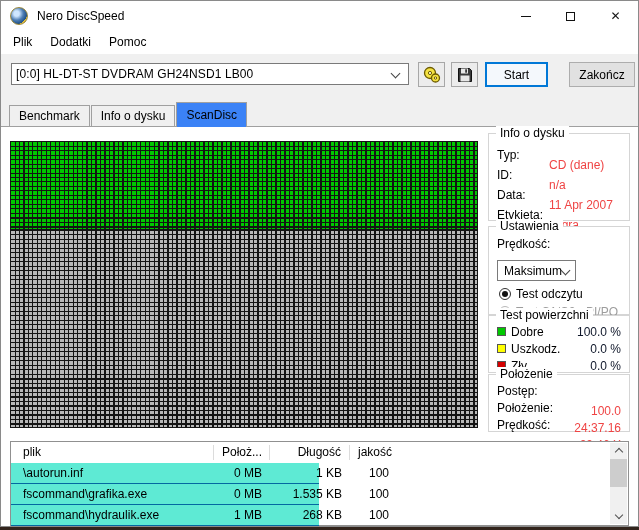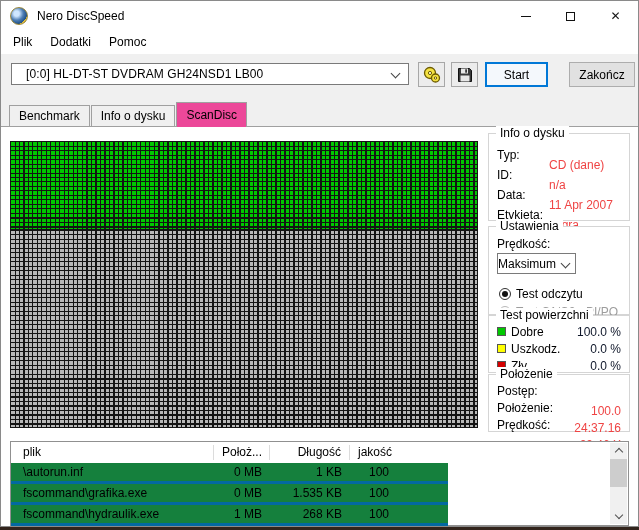--- a/index.html
+++ b/index.html
@@ -18,32 +18,32 @@
   .cap-btn { width:45px; height:30px; display:flex; align-items:center; justify-content:center; color:#111; font-size:12px; }
   .max-glyph { width:9px; height:9px; border:1px solid #111; display:inline-block; }
   .min-glyph { width:10px; height:1px; background:#111; display:inline-block; }
 
   
   .menubar { position:absolute; left:0; top:30px; width:100%; height:23px; background:#fff; display:flex; align-items:center; padding-left:3px; }
   .menu-item { padding:0 9px; line-height:23px; }
 
   
   .toolbar { position:absolute; left:0; top:53px; width:100%; height:44px; background:#f0f0f0; }
-  .combo { position:absolute; left:10px; top:9px; width:398px; height:22px; background:#fff; border:1px solid #7a7a7a; display:flex; align-items:center; padding-left:14px; }
+  .combo { position:absolute; left:10px; top:9px; width:398px; height:22px; background:#fff; border:1px solid #7a7a7a; display:flex; align-items:center; padding-left:4px; }
   .combo-text { letter-spacing:0.1px; }
   .chev { width:7px; height:7px; border-right:1px solid #444; border-bottom:1px solid #444; transform:rotate(45deg); display:inline-block; }
   .combo .chev { position:absolute; right:9px; top:6px; }
   .tool-btn { position:absolute; top:8px; width:27px; height:25px; background:#ececec; border:1px solid #a7a7a7; display:flex; align-items:center; justify-content:center; }
   .btn-start { position:absolute; left:484px; top:8px; width:63px; height:25px; background:#f4f8fc; border:2px solid #0078d7; display:flex; align-items:center; justify-content:center; }
   .btn-quit { position:absolute; left:568px; top:8px; width:66px; height:25px; background:#e1e1e1; border:1px solid #adadad; display:flex; align-items:center; justify-content:center; }
 
   
   .tabstrip { position:absolute; left:0; top:97px; width:100%; height:28px; display:flex; align-items:flex-end; padding-left:8px; }
   .tab { border:1px solid #a0a0a0; border-bottom:none; background:#f0f0f0; height:21px; line-height:20px; padding:0 9px; margin-right:1px; position:relative; z-index:1; }
-  .tab.active { background:#ec4899; height:25px; line-height:24px; z-index:3; margin-bottom:-1px; }
+  .tab.active { background:#3b82f6; height:25px; line-height:24px; z-index:3; margin-bottom:-1px; }
 
   
   .content { position:absolute; left:0; top:125px; width:639px; height:402px; background:#fff; border-top:1px solid #a0a0a0; }
 
   .scan-grid { position:absolute; left:9px; top:14px; width:468px; height:287px; }
   .band { width:100%; background-image:
       repeating-linear-gradient(to right, #141414 0, #141414 1px, transparent 1px, transparent 4.5px),
       repeating-linear-gradient(to bottom, #141414 0, #141414 1px, transparent 1px, transparent 4.5px);
     border-right:1px solid #141414; border-bottom:1px solid #141414; }
   .band-good { height:89px; }
@@ -57,41 +57,41 @@
   .g-surf { top:188px; height:58px; }
   .g-pos  { top:247px; height:58px; }
   .kv { position:absolute; left:8px; right:8px; display:flex; }
   .kv .k { color:#000; }
   .kv .v { color:#ef4444; margin-left:auto;margin-top:20px; }
   .g-info .kv { height:21px; align-items:center; }
   .g-info .k { width:52px; }
   .g-info .v { margin-left:0; }
   .navy { color:#0f172a; }
 
-  .dropdown { position:absolute; left:8px; top:26px; width:79px; height:21px; background:#fff; border:1px solid #7a7a7a; display:flex; align-items:center; }
+  .dropdown { position:absolute; left:8px; top:33px; width:79px; height:21px; background:#fff; border:1px solid #7a7a7a; display:flex; align-items:center; padding-left:6px; }
   .dropdown .chev { position:absolute; right:6px; top:6px; }
   .radio-row { position:absolute; left:10px; display:flex; align-items:center; height:14px; }
   .radio { width:12px; height:12px; border:1px solid #333; border-radius:50%; margin-right:5px; position:relative; flex:none; }
   .radio.sel::after { content:""; position:absolute; left:2px; top:2px; width:6px; height:6px; background:#111; border-radius:50%; }
   .radio.dis { border-color:#b9b9b9; }
   .dis-text { color:#9d9d9d; }
 
   .legend-row { position:absolute; left:8px; right:8px; height:15px; display:flex; align-items:center; }
   .sq { width:9px; height:9px; border:1px solid #555; margin-right:5px; flex:none; }
 
   
   .ftable { position:absolute; left:9px; top:314px; width:619px; height:85px; background:#fff; border:1px solid #909090; }
   .frow { display:grid; grid-template-columns:203px 56px 80px 47px; height:21px; align-items:center; }
   .fhead { height:21px; }
   .fhead .c { border-right:1px solid #dcdcdc; height:15px; line-height:15px; }
   .fhead .c:last-child { border-right:none; }
   .c { padding:0 8px; white-space:nowrap; overflow:hidden; }
   .c.r { text-align:right; }
   .c.l { padding-left:12px; text-align:left; }
-  .data-row { background:#15803d; border-bottom:3px solid #0369a1; width:437px; }
+  .data-row { background:#5eead4; border-bottom:1px solid #0369a1; width:308px; }
 
   .vscroll { position:absolute; right:1px; top:1px; width:17px; height:81px; background:#f0f0f0; }
   .sc-arrow { position:absolute; left:0; width:17px; height:15px; display:flex; align-items:center; justify-content:center; }
   .sc-up { top:0; } .sc-dn { bottom:0; }
   .sc-chev { width:6px; height:6px; border-right:1px solid #505050; border-bottom:1px solid #505050; display:inline-block; }
   .sc-up .sc-chev { transform:rotate(-135deg); margin-top:3px; }
   .sc-dn .sc-chev { transform:rotate(45deg); margin-bottom:3px; }
   .sc-thumb { position:absolute; left:0; top:16px; width:17px; height:28px; background:#cdcdcd; }
 
   svg { display:block; }

